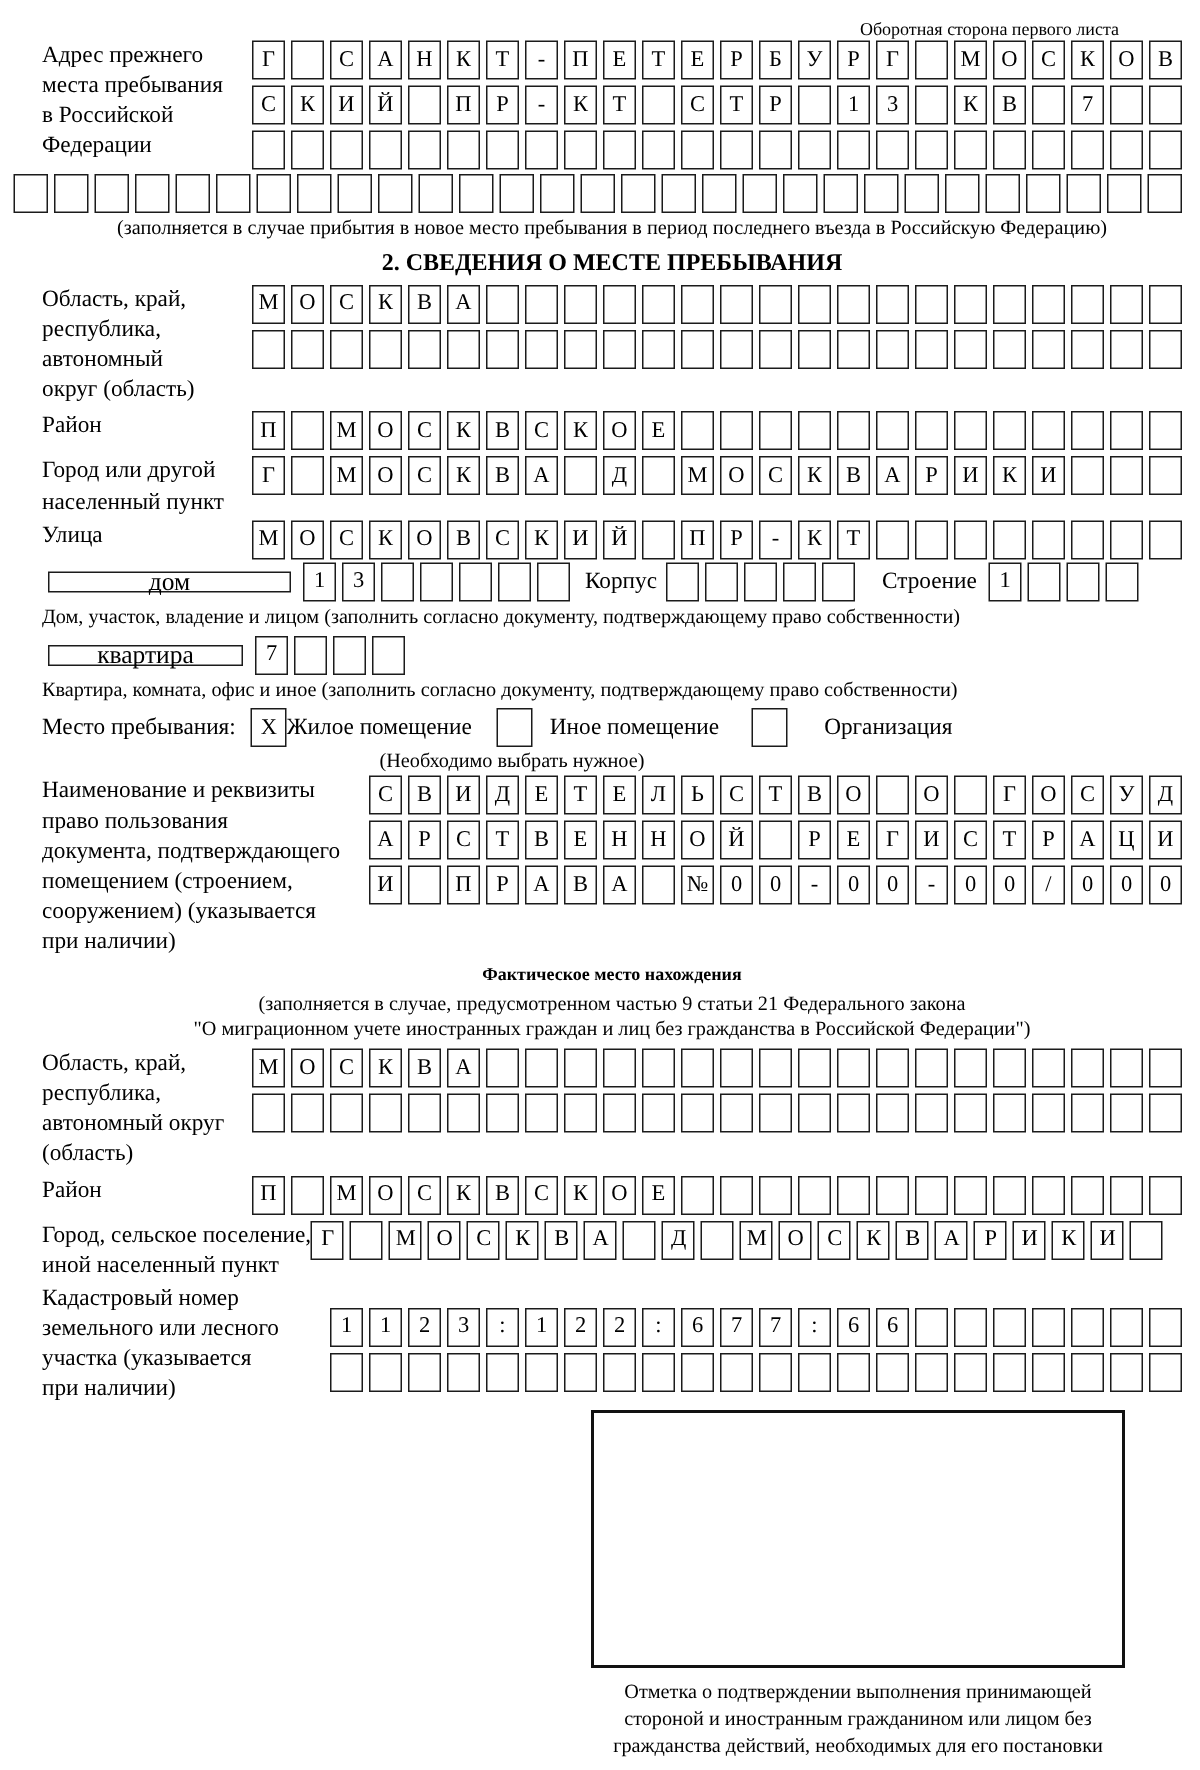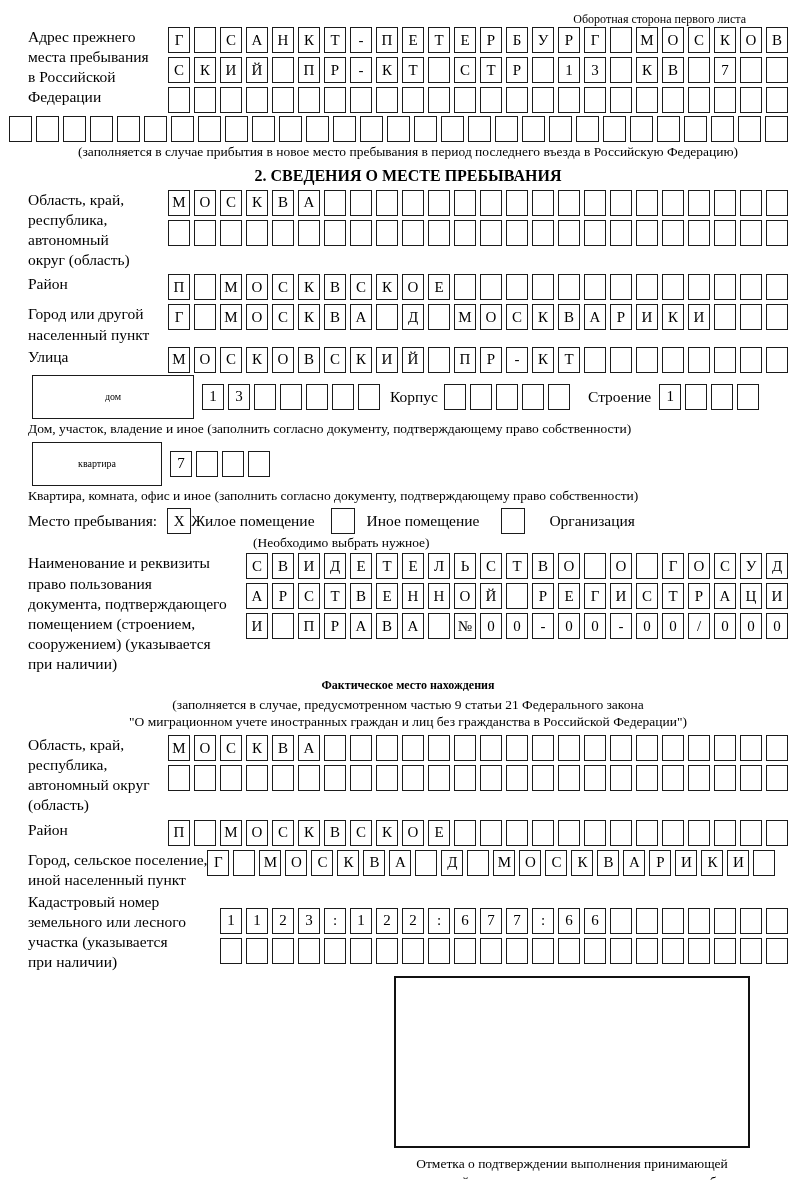--- a/index.html
+++ b/index.html
@@ -28,23 +28,23 @@
   .fullrow .cell { flex-basis:23px; width:23px; }
 
   .caption { font-size:13.5px; line-height:1.25; }
   .center { text-align:center; }
   .mb2 { margin-bottom:2px; } .mb4 { margin-bottom:4px; }
 
   .sec-title { font-weight:bold; text-align:center; font-size:16px; margin:6px 0 5px; }
 
   .inline-row { display:flex; align-items:center; margin:2px 0 2px 4px; }
   .namebox {
-    height:44px; border:1.9px solid #1b1b1b;
+    height:14px; border:1.9px solid #1b1b1b;
     display:flex; align-items:center; justify-content:center;
-    font-size:10px;
+    font-size:17px;
   }
   .namebox.dom { width:162px; margin-right:8px; }
   .namebox.kv  { width:130px; margin-right:8px; }
   .inline-row .grid { margin-left:0; justify-content:flex-start; }
   .inline-label { font-size:15.5px; margin:0 6px 0 10px; }
   .inline-label.str { margin:0 8px 0 18px; }
 
   .stay-row { display:flex; align-items:center; font-size:15.5px; margin-top:4px; }
   .checkbox {
     width:24px; height:26px; border:1.8px solid #1b1b1b;
@@ -369,21 +369,21 @@
         <div class="cell"></div>
       </div>
     <div class="inline-label str">Строение</div>
     <div class="grid">
         <div class="cell">1</div>
         <div class="cell"></div>
         <div class="cell"></div>
         <div class="cell"></div>
       </div>
   </div>
-  <div class="caption mb2">Дом, участок, владение и иное (заполнить согласно документу, подтверждающему право собственности)</div>
+  <div class="caption mb2">Дом, участок, владение и лицом (заполнить согласно документу, подтверждающему право собственности)</div>
 
   <div class="inline-row" style="margin-top:4px;">
     <div class="namebox kv">квартира</div>
     <div class="grid">
         <div class="cell">7</div>
         <div class="cell"></div>
         <div class="cell"></div>
         <div class="cell"></div>
       </div>
   </div>

